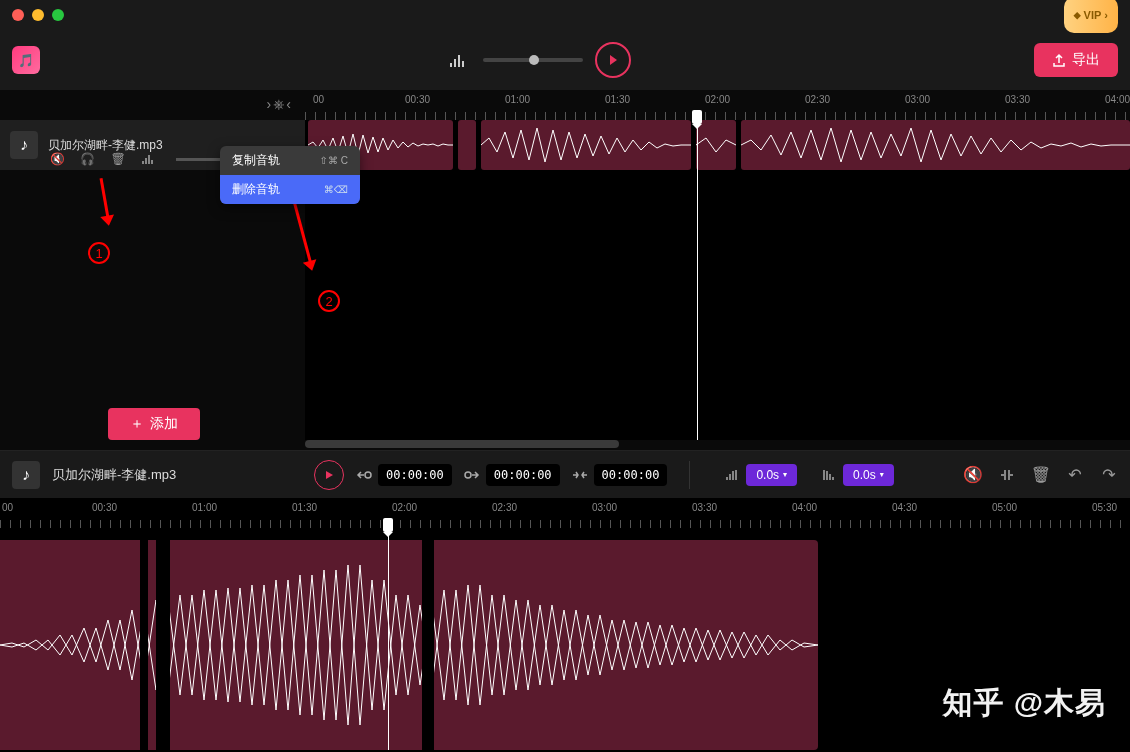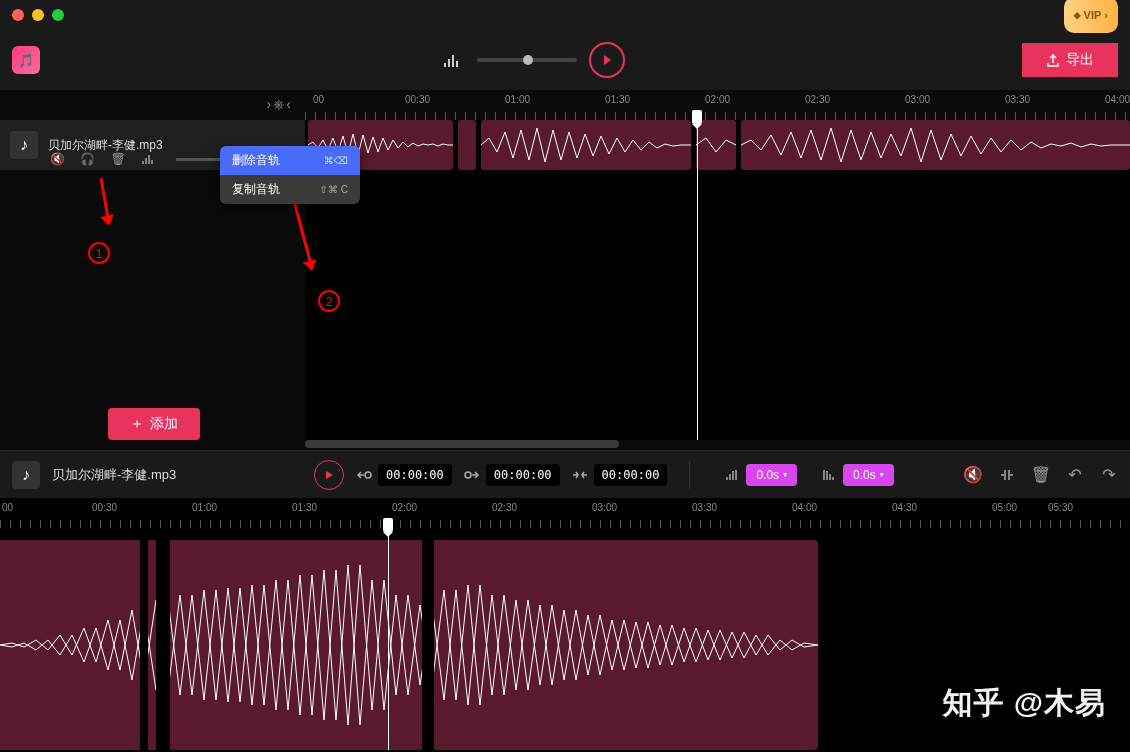--- a/index.html
+++ b/index.html
@@ -20,21 +20,21 @@
     .toolbar-spacer { flex: 1; }
     .time-display { background: #000; border-radius: 8px; padding: 8px 16px; display: flex; align-items: center; gap: 14px; }
     .time-seg { display: flex; align-items: center; gap: 8px; }
     .time-icon { width: 16px; height: 16px; display: flex; align-items: center; justify-content: center; }
     .time-text { font-size: 14px; font-weight: 600; letter-spacing: 0.5px; }
     .time-sep { color: #666; font-size: 16px; }
     .eq-btn { width: 28px; height: 28px; display: flex; align-items: center; justify-content: center; color: #999; }
     .vol-slider { width: 100px; height: 4px; background: #444; border-radius: 2px; position: relative; }
     .vol-thumb { width: 10px; height: 10px; background: #bbb; border-radius: 50%; position: absolute; top: -3px; left: 46%; }
     .play-btn-main { width: 36px; height: 36px; border: 2px solid #e8335f; border-radius: 50%; display: flex; align-items: center; justify-content: center; color: #e8335f; }
-    .export-btn { background: #e8335f; color: #fff; padding: 8px 24px; border-radius: 0; font-size: 14px; display: flex; align-items: center; gap: 6px; }
+    .export-btn { background: #e8335f; color: #fff; padding: 8px 18px; border-radius: 6px; font-size: 14px; display: flex; align-items: center; gap: 6px; }
     
     .upper-editor { height: 360px; position: relative; display: flex; }
     .track-panel { width: 305px; background: #0a0a0a; position: relative; }
     .timeline-panel { flex: 1; background: #000; position: relative; overflow: hidden; }
     
     .ruler { height: 30px; background: #0a0a0a; position: relative; font-size: 10px; color: #888; }
     .ruler-tick { position: absolute; top: 4px; }
     .ruler-marks { position: absolute; bottom: 0; left: 0; right: 0; height: 8px; background: repeating-linear-gradient(90deg, #555 0, #555 1px, transparent 1px, transparent 10px); }
     
     .track-header { background: #1f1f1f; height: 50px; display: flex; align-items: center; padding: 0 10px; gap: 10px; position: relative; top: 30px; }
@@ -66,21 +66,21 @@
     .hscroll { position: absolute; bottom: 0; left: 305px; right: 0; height: 10px; background: #0a0a0a; }
     .hscroll-thumb { height: 8px; background: #3a3a3a; border-radius: 4px; width: 38%; margin-left: 0; }
     
     .detail-bar { height: 48px; background: #1a1a1a; display: flex; align-items: center; padding: 0 12px; gap: 12px; border-top: 1px solid #222; }
     .detail-name { font-size: 13px; color: #ddd; flex:0 0 250px; }
     .detail-play { width: 30px; height: 30px; border: 1.5px solid #e8335f; border-radius: 50%; display: flex; align-items: center; justify-content: center; color: #e8335f; }
     .trim-group { display: flex; align-items: center; gap: 6px; }
     .trim-icon { color: #999; display:flex; align-items:center; }
     .trim-val { background: #000; padding: 4px 8px; border-radius: 4px; font-size: 12px; font-family: monospace; }
     .fade-group { display: flex; align-items: center; gap: 6px; margin-left: 14px; }
-    .fade-val { background: #d946ef; padding: 4px 10px; border-radius: 4px; font-size: 12px; display:flex; align-items:center; gap:4px;justify-content:space-between; }
+    .fade-val { background: #6d28d9; padding: 4px 10px; border-radius: 4px; font-size: 12px; display:flex; align-items:center; gap:4px;justify-content:space-between; }
     .detail-sep { width:1px; height:28px; background:#333; margin:0 10px; }
     .detail-actions { margin-left: auto; display: flex; gap: 16px; color: #999; }
     .da { width: 18px; height: 18px; display: flex; align-items: center; justify-content: center; }
     
     .lower-editor { height: 254px; position: relative; background: #000; }
     .ruler2 { height: 30px; position: relative; font-size: 10px; color: #888; }
     .big-wave { position: absolute; top: 42px; left: 0; height: 210px; background: #5a1a2d; border-top-right-radius: 4px; border-bottom-right-radius: 4px; }
     .big-gap { position:absolute; top:42px; height:210px; background:#000; }
     
     .watermark { position: absolute; bottom: 28px; right: 24px; font-size: 30px; font-weight: 600; color: rgba(255,255,255,0.95); z-index: 50; letter-spacing:1px;}
@@ -184,27 +184,27 @@
     <div class="waveform-clip" style="left:436px; width:389px;"><svg class="wave" viewBox="0 0 389 50" preserveAspectRatio="none">
           <path d="M0 25 L10 20 L20 30 L30 15 L40 35 L50 12 L60 38 L70 10 L80 40 L90 8 L100 42 L110 10 L120 40 L130 12 L140 38 L150 14 L160 36 L170 8 L180 42 L190 10 L200 40 L210 14 L220 36 L230 16 L240 34 L250 18 L260 32 L270 20 L280 30 L290 22 L300 28 L310 24 L320 26 L330 23 L340 27 L350 24 L360 26 L370 25 L380 25 L389 25" fill="none"></path>
         </svg></div>
 
     <div class="playhead" style="left:392px;">
         <div class="playhead-handle"></div>
       </div>
   </div>
 
   <div class="context-menu" style="left:220px; top:56px;">
+    <div class="cm-item">
+      <span>复制音轨</span>
+      <span class="cm-shortcut">⇧⌘ C</span>
+    </div>
     <div class="cm-item hover">
       <span>删除音轨</span>
       <span class="cm-shortcut">⌘⌫</span>
-    </div>
-    <div class="cm-item">
-      <span>复制音轨</span>
-      <span class="cm-shortcut">⇧⌘ C</span>
     </div>
   </div>
 
   <div style="position:absolute; left:300px; top:104px;">
     <div style="transform:rotate(-15deg)">
         <div class="arrow-line" style="height:70px"></div>
       </div>
   </div>
   <div style="position:absolute; left:318px; top:200px;"><span class="circled">2</span></div>
 
@@ -289,21 +289,21 @@
     <span class="ruler-tick" style="left:92px">00:30</span>
     <span class="ruler-tick" style="left:192px">01:00</span>
     <span class="ruler-tick" style="left:292px">01:30</span>
     <span class="ruler-tick" style="left:392px">02:00</span>
     <span class="ruler-tick" style="left:492px">02:30</span>
     <span class="ruler-tick" style="left:592px">03:00</span>
     <span class="ruler-tick" style="left:692px">03:30</span>
     <span class="ruler-tick" style="left:792px">04:00</span>
     <span class="ruler-tick" style="left:892px">04:30</span>
     <span class="ruler-tick" style="left:992px">05:00</span>
-    <span class="ruler-tick" style="left:1048px">05:30</span>
+    <span class="ruler-tick" style="left:1092px">05:30</span>
     <div class="ruler-marks"></div>
   </div>
   <div class="big-wave" style="left:0; width:818px;">
     <svg class="wave" viewBox="0 0 818 210" preserveAspectRatio="none" style="width:100%;height:100%">
       <path d="M0 105 L12 103 L24 107 L36 100 L48 110 L60 95 L72 115 L84 88 L96 122 L108 80 L120 130 L132 70 L144 140 L156 60 L168 150 L180 55 L192 155 L204 50 L216 160 L228 48 L240 162 L252 45 L264 165 L276 40 L288 170 L300 35 L312 175 L324 30 L336 180 L348 25 L360 185 L372 40 L384 170 L396 55 L408 155 L420 65 L432 145 L444 50 L456 160 L468 45 L480 165 L492 55 L504 155 L516 60 L528 150 L540 65 L552 145 L564 70 L576 140 L588 75 L600 135 L612 80 L624 130 L636 82 L648 128 L660 85 L672 125 L684 88 L696 122 L708 90 L720 120 L732 92 L744 118 L756 95 L768 115 L780 100 L792 110 L804 103 L818 105" fill="none" stroke="#fff" stroke-width="1"></path>
       <path d="M0 105 L12 107 L24 103 L36 110 L48 100 L60 115 L72 95 L84 122 L96 88 L108 130 L120 80 L132 140 L144 70 L156 150 L168 60 L180 155 L192 55 L204 160 L216 50 L228 162 L240 48 L252 165 L264 45 L276 170 L288 40 L300 175 L312 35 L324 180 L336 30 L348 185 L360 25 L372 170 L384 40 L396 155 L408 55 L420 145 L432 65 L444 160 L456 50 L468 165 L480 45 L492 155 L504 55 L516 150 L528 60 L540 145 L552 65 L564 140 L576 70 L588 135 L600 75 L612 130 L624 80 L636 128 L648 82 L660 125 L672 85 L684 122 L696 88 L708 120 L720 90 L732 118 L744 92 L756 115 L768 95 L780 110 L792 100 L804 107 L818 105" fill="none" stroke="#fff" stroke-width="1"></path>
     </svg>
   </div>
 
   <div class="big-gap" style="left:140px; width:8px;"></div>

